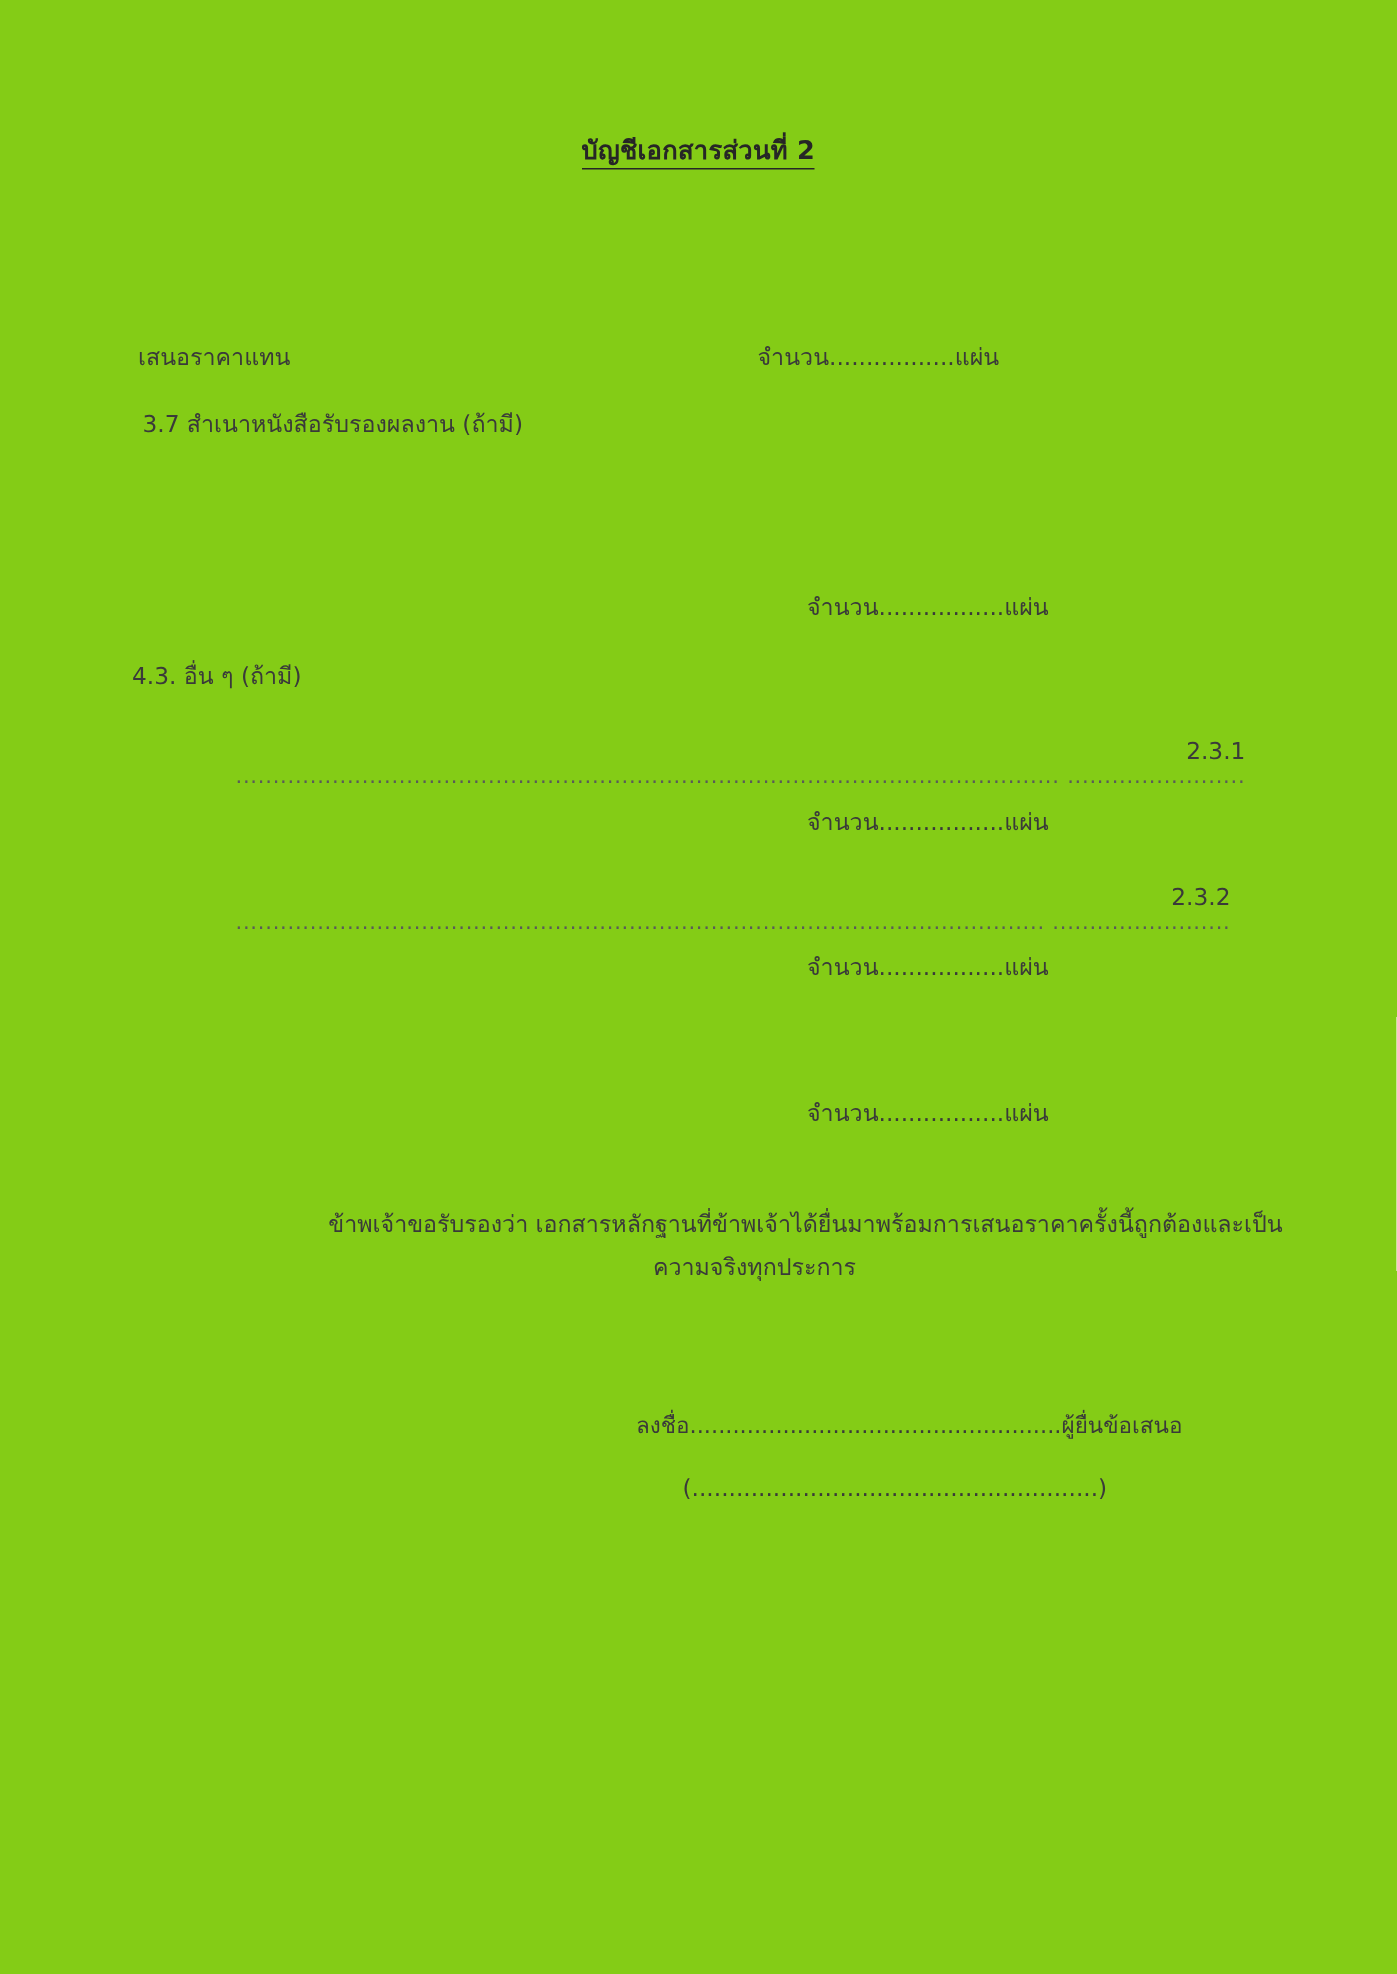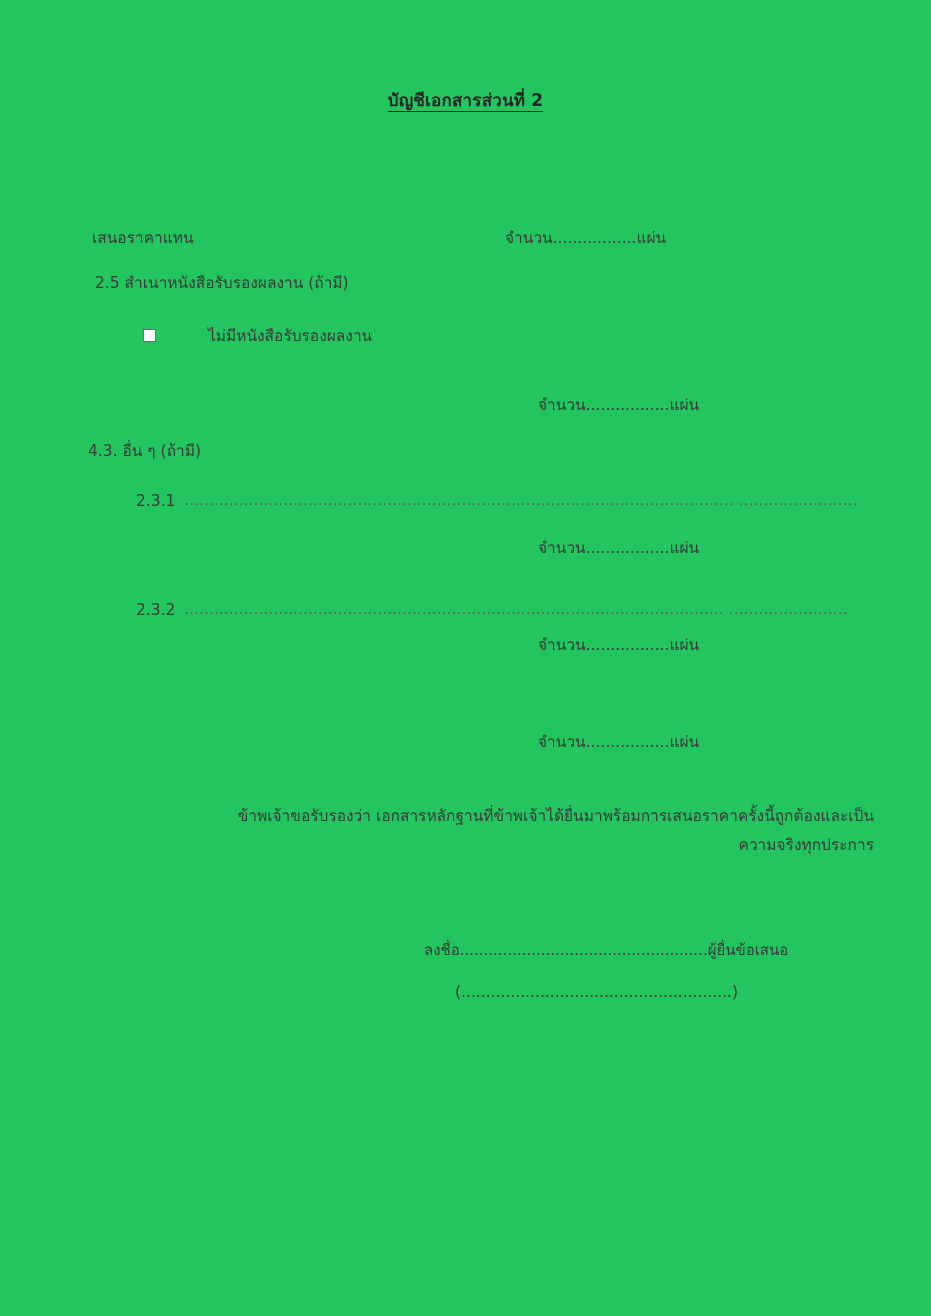--- a/index.html
+++ b/index.html
@@ -10,21 +10,21 @@
   }
   body {
     font-family: "DejaVu Sans", "Liberation Sans", sans-serif;
     color: #3a3a3a;
   }
   .page {
     position: relative;
     width: 931px;
     height: 1316px;
     margin: 0 auto;
-    background: #22c55e;
+    background: #84cc16;
     overflow: hidden;
   }
 
   
   .doc-title {
     position: absolute;
     left: 0;
     top: 86px;
     width: 931px;
     text-align: center;
@@ -80,49 +80,49 @@
   .cblabel {
     margin-left: 52px;
     white-space: pre;
   }
 
   .amount-2-2  { left: 538px; top: 393px; }
 
   
   .item-2-3    { left: 88px; top: 439px; }
 
-  .sub { position: absolute; left: 136px; font-size: 15.5px; color: #3a3a3a; display: flex; align-items: flex-start; }
+  .sub { position: absolute; left: 148px; font-size: 15.5px; color: #3a3a3a; display: flex; align-items: flex-end; flex-direction: column; }
   .sub .lbl { white-space: pre; flex: 0 0 auto; }
   .sub .dots {
     margin-left: 9px;
     color: #5a5a5a;
     letter-spacing: 0.5px;
     font-size: 14px;
     white-space: pre;
     overflow: hidden;
   }
   .sub-1 { top: 492px; }
-  .sub-2 { top: 589px; margin-top: 12px; }
+  .sub-2 { top: 589px; }
   .sub-3 { top: 686px; }
 
   .amount-2-3-1 { left: 538px; top: 536px; }
   .amount-2-3-2 { left: 538px; top: 633px; }
   .amount-2-3-3 { left: 538px; top: 730px; }
 
   
   .certify {
     position: absolute;
     left: 132px;
     top: 802px;
     width: 742px;
     font-size: 15.5px;
     line-height: 1.85;
     color: #3a3a3a;
     text-indent: 68px;
-    text-align: right;
+    text-align: center;
   }
 
   
   .sign-line {
     position: absolute;
     left: 424px;
     top: 938px;
     font-size: 15px;
     color: #3a3a3a;
     white-space: pre;
@@ -143,26 +143,22 @@
 
   <div class="doc-title">
     <span>บัญชีเอกสารส่วนที่ 2</span>
   </div>
 
 
   <div class="t item-2-1-l2">เสนอราคาแทน</div>
 
   <div class="t amount-2-1">จำนวน.................แผ่น</div>
 
-  <div class="t item-2-2">2.5 สำเนาหนังสือรับรองผลงาน (ถ้ามี)</div>
+  <div class="t item-2-2">3.7 สำเนาหนังสือรับรองผลงาน (ถ้ามี)</div>
 
-  <div class="cbrow r1">
-    <span class="checkbox"></span>
-    <span class="cblabel">ไม่มีหนังสือรับรองผลงาน</span>
-  </div>
 
 
   <div class="t amount-2-2">จำนวน.................แผ่น</div>
 
   <div class="t item-2-3">4.3. อื่น ๆ (ถ้ามี)</div>
 
   <div class="sub sub-1">
     <span class="lbl">2.3.1</span>
     <span class="dots">............................................................................................................... ........................</span>
   </div>

